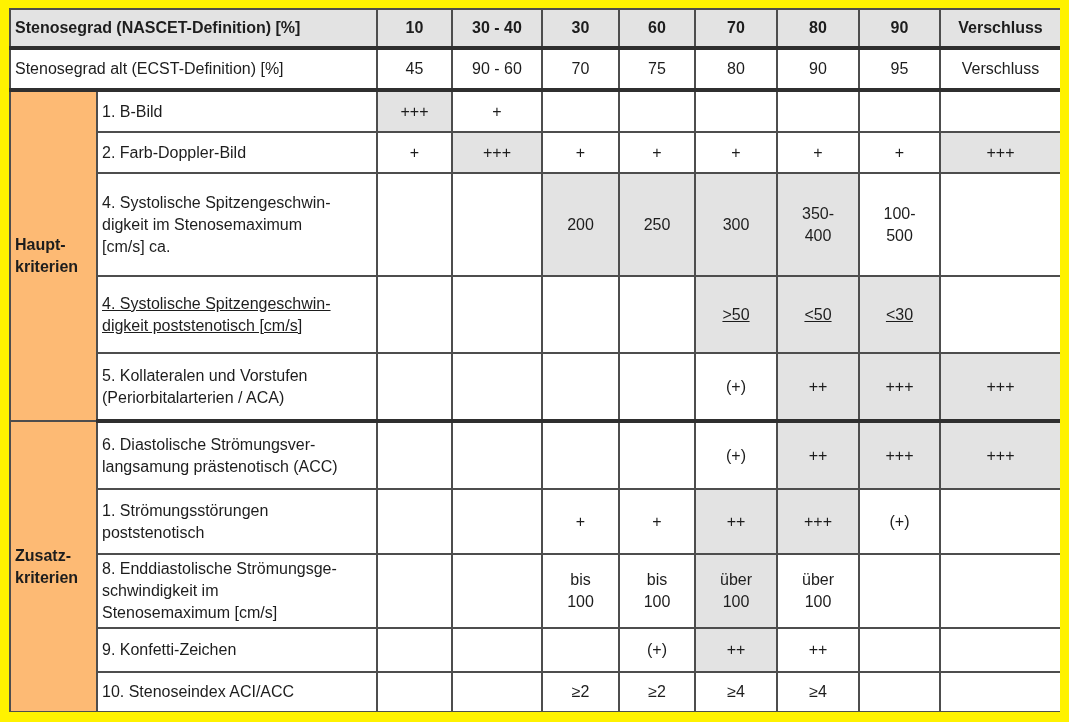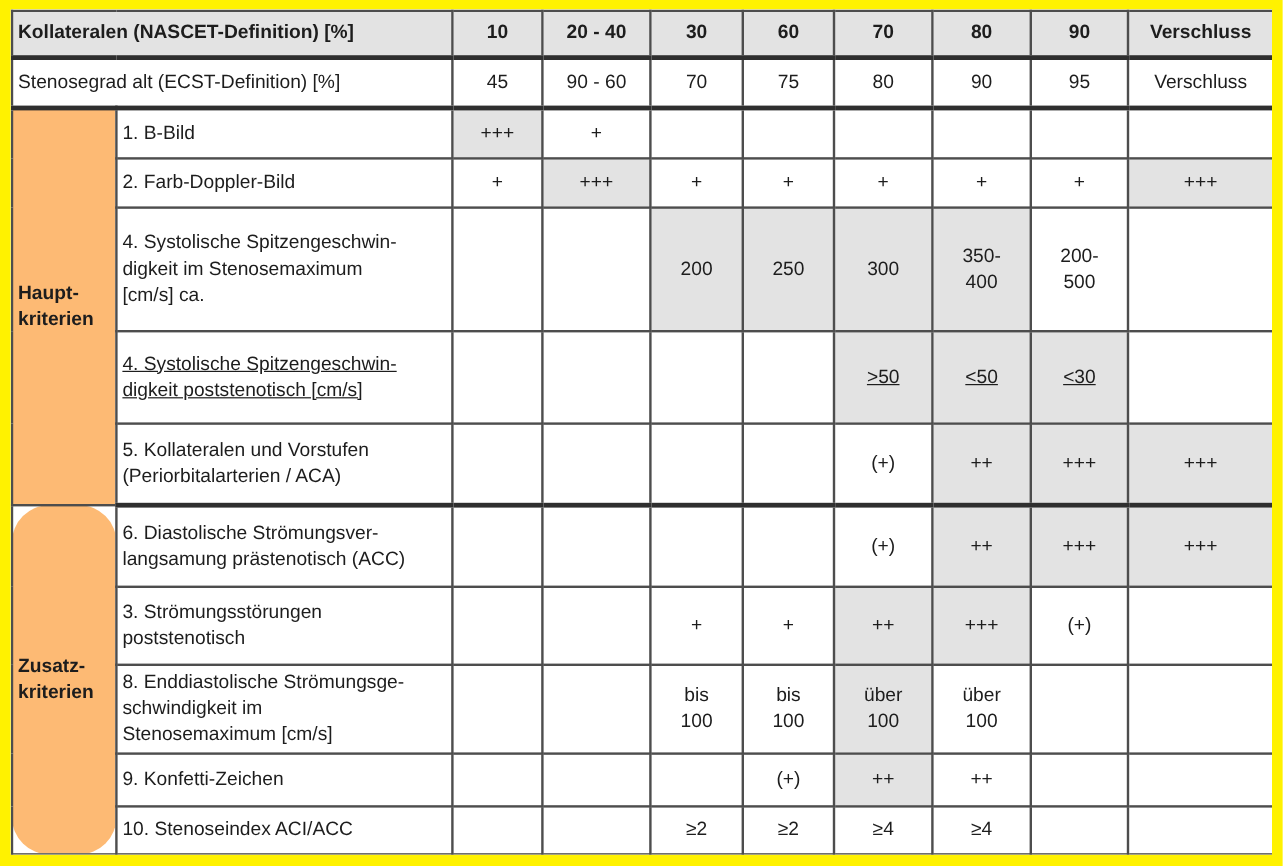--- a/index.html
+++ b/index.html
@@ -22,21 +22,21 @@
   }
   .lbl{text-align:left;padding-left:9px;white-space:pre-line;line-height:22px;}
   .val{text-align:center;line-height:22px;white-space:pre-line;}
   .b{font-weight:bold;}
   .hdrbg{background:#e3e3e3;}
   .shaded{background:#e3e3e3;}
   .grp{
     text-align:left;vertical-align:top;font-weight:bold;
     padding:12px 4px 0 6px;white-space:pre-line;line-height:22px;background:#fdba74;
   }
-  .grp2{padding-top:22px;border-radius:31px;}
+  .grp2{padding-top:22px;}
   .thickb{border-bottom:4px solid #2f2f2f !important;}
   .topAlign{vertical-align:top;padding-top:6px;}
   .vbot22{vertical-align:bottom;padding-bottom:20px;}
   .vbot8{vertical-align:bottom;padding-bottom:8px;}
 </style>
 </head>
 <body>
 
 <div class="frame">
   <div class="clip">
@@ -48,23 +48,23 @@
           <col style="width:90px">
         <col style="width:77px">
           <col style="width:76px">
         <col style="width:82px">
           <col style="width:82px">
         <col style="width:81px">
           <col style="width:121px">
       </colgroup>
       <thead>
           <tr style="height: 39px;">
-            <th class="lbl b hdrbg thickb" colspan="2">Kollateralen (NASCET-Definition) [%]</th>
+            <th class="lbl b hdrbg thickb" colspan="2">Stenosegrad (NASCET-Definition) [%]</th>
             <th class="val thickb b hdrbg">10</th>
-            <th class="val thickb b hdrbg">20 - 40</th>
+            <th class="val thickb b hdrbg">30 - 40</th>
             <th class="val thickb b hdrbg">30</th>
             <th class="val thickb b hdrbg">60</th>
             <th class="val thickb b hdrbg">70</th>
             <th class="val thickb b hdrbg">80</th>
             <th class="val thickb b hdrbg">90</th>
             <th class="val thickb b hdrbg">Verschluss</th>
           </tr>
           <tr style="height: 42px;">
             <td class="lbl thickb" colspan="2">Stenosegrad alt (ECST-Definition) [%]</td>
             <td class="val thickb">45</td>
@@ -106,21 +106,21 @@
             <td class="lbl topAlign">4. Systolische Spitzengeschwin-
 digkeit im Stenosemaximum
 [cm/s] ca.</td>
             <td class="val"></td>
             <td class="val"></td>
             <td class="val shaded vbot22">200</td>
             <td class="val shaded vbot22">250</td>
             <td class="val shaded vbot22">300</td>
             <td class="val shaded vbot22">350-
 400</td>
-            <td class="val vbot22">200-
+            <td class="val vbot22">100-
 500</td>
             <td class="val"></td>
           </tr>
           <tr style="height: 77px; text-decoration: underline;">
             <td class="lbl">4. Systolische Spitzengeschwin-
 digkeit poststenotisch [cm/s]</td>
             <td class="val"></td>
             <td class="val"></td>
             <td class="val"></td>
             <td class="val"></td>
@@ -149,21 +149,21 @@
             <td class="val"></td>
             <td class="val"></td>
             <td class="val"></td>
             <td class="val"></td>
             <td class="val">(+)</td>
             <td class="val shaded">++</td>
             <td class="val shaded">+++</td>
             <td class="val shaded">+++</td>
           </tr>
           <tr style="height: 65px;">
-            <td class="lbl">3. Strömungsstörungen
+            <td class="lbl">1. Strömungsstörungen
 poststenotisch</td>
             <td class="val"></td>
             <td class="val"></td>
             <td class="val">+</td>
             <td class="val">+</td>
             <td class="val shaded">++</td>
             <td class="val shaded">+++</td>
             <td class="val">(+)</td>
             <td class="val"></td>
           </tr>

